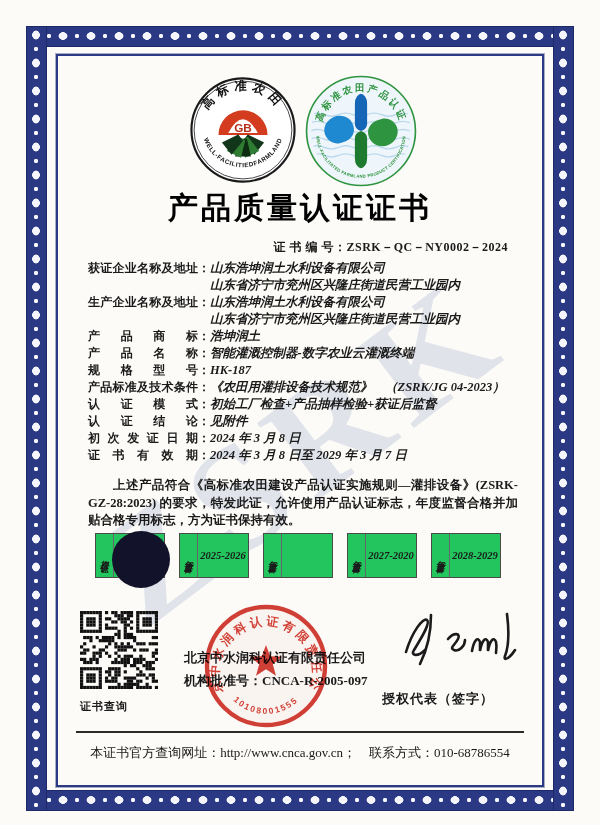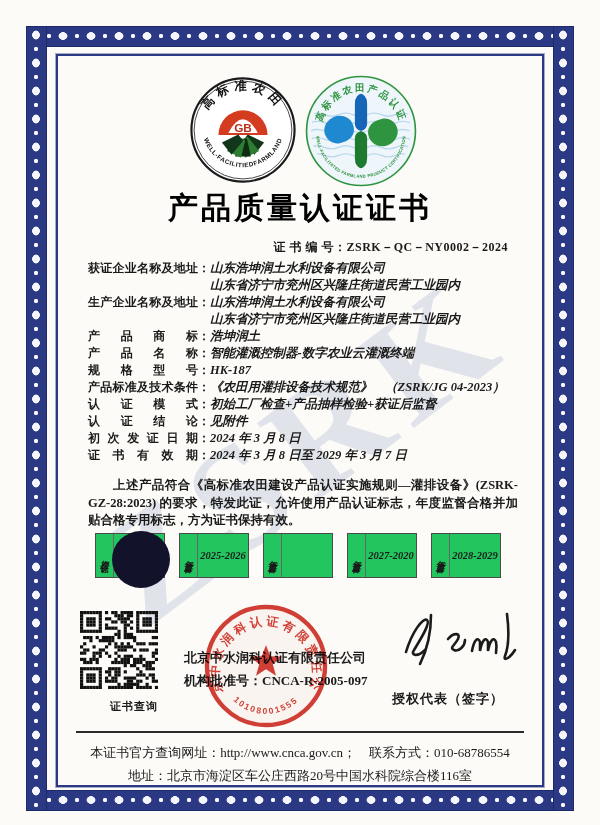--- a/index.html
+++ b/index.html
@@ -41,29 +41,29 @@
 
   .statement{position:absolute;left:88px;top:477px;width:430px;font-size:12.5px;line-height:17.5px;font-weight:600;text-align:justify;text-indent:2em;}
 
   .boxes{position:absolute;left:95px;top:533px;display:flex;gap:14px;}
   .box{position:relative;width:70px;height:45px;border:1.5px solid #4a4a4a;background:#22c55e;display:flex;box-sizing:border-box;font-style:italic;}
   .box-side{width:17px;border-right:1px solid #666;display:flex;align-items:center;justify-content:center;}
   .vtext{writing-mode:vertical-rl;text-orientation:upright;font-size:8.5px;font-weight:bold;letter-spacing:1.5px;line-height:1;font-family:"Liberation Sans",sans-serif;}
   .box-year{flex:1;display:flex;align-items:center;justify-content:center;font-size:10.5px;font-weight:bold;}
   .black-seal{position:absolute;left:16px;top:-3px;width:58px;height:57px;background:#12122a;border-radius:50%;}
 
-  .qr-wrap{position:absolute;left:80px;top:611px;width:78px;text-align:right;}
+  .qr-wrap{position:absolute;left:80px;top:611px;width:78px;text-align:left;}
   .qr-caption{margin-top:6px;font-size:11px;font-weight:bold;letter-spacing:1px;}
 
   .issuer{position:absolute;left:184px;top:646px;font-size:13px;font-weight:bold;line-height:23px;white-space:nowrap;}
 
   .stamp{position:absolute;left:200px;top:600px;width:132px;height:132px;opacity:.9;mix-blend-mode:multiply;}
 
   .signature{position:absolute;left:396px;top:606px;}
-  .sign-caption{position:absolute;left:392px;top:690px;width:134px;font-size:13px;font-weight:bold;letter-spacing:1px;}
+  .sign-caption{position:absolute;left:371px;top:690px;width:134px;text-align:center;font-size:13px;font-weight:bold;letter-spacing:1px;}
 
   .rule{position:absolute;left:76px;right:76px;top:731px;border-top:2px solid #2a2a2a;}
   .footer{position:absolute;left:40px;right:40px;top:741px;text-align:center;font-size:13px;font-weight:normal;line-height:23px;}
 </style>
 </head>
 <body>
 
 <div class="page">
 
   <div class="band band-top"></div>
@@ -598,16 +598,15 @@
       <path d="M76,45 C78,34 82,30 84,36 L84,45 C86,34 90,30 92,36 L92,45 C94,34 98,30 100,36 C101,40 100,45 100,47"></path>
       <path d="M111,8 C113,24 113,40 109,50 C107,56 114,52 119,44"></path>
     </svg>
   </div>
   <div class="sign-caption">授权代表（签字）</div>
 
   <div class="rule"></div>
 
   <div class="footer">
     <div>本证书官方查询网址：http://www.cnca.gov.cn；　联系方式：010-68786554</div>
-    <div>地址：北京市海淀区车公庄西路20号中国水科院综合楼116室</div>
   </div>
 
 </div>
 
 </body></html>

